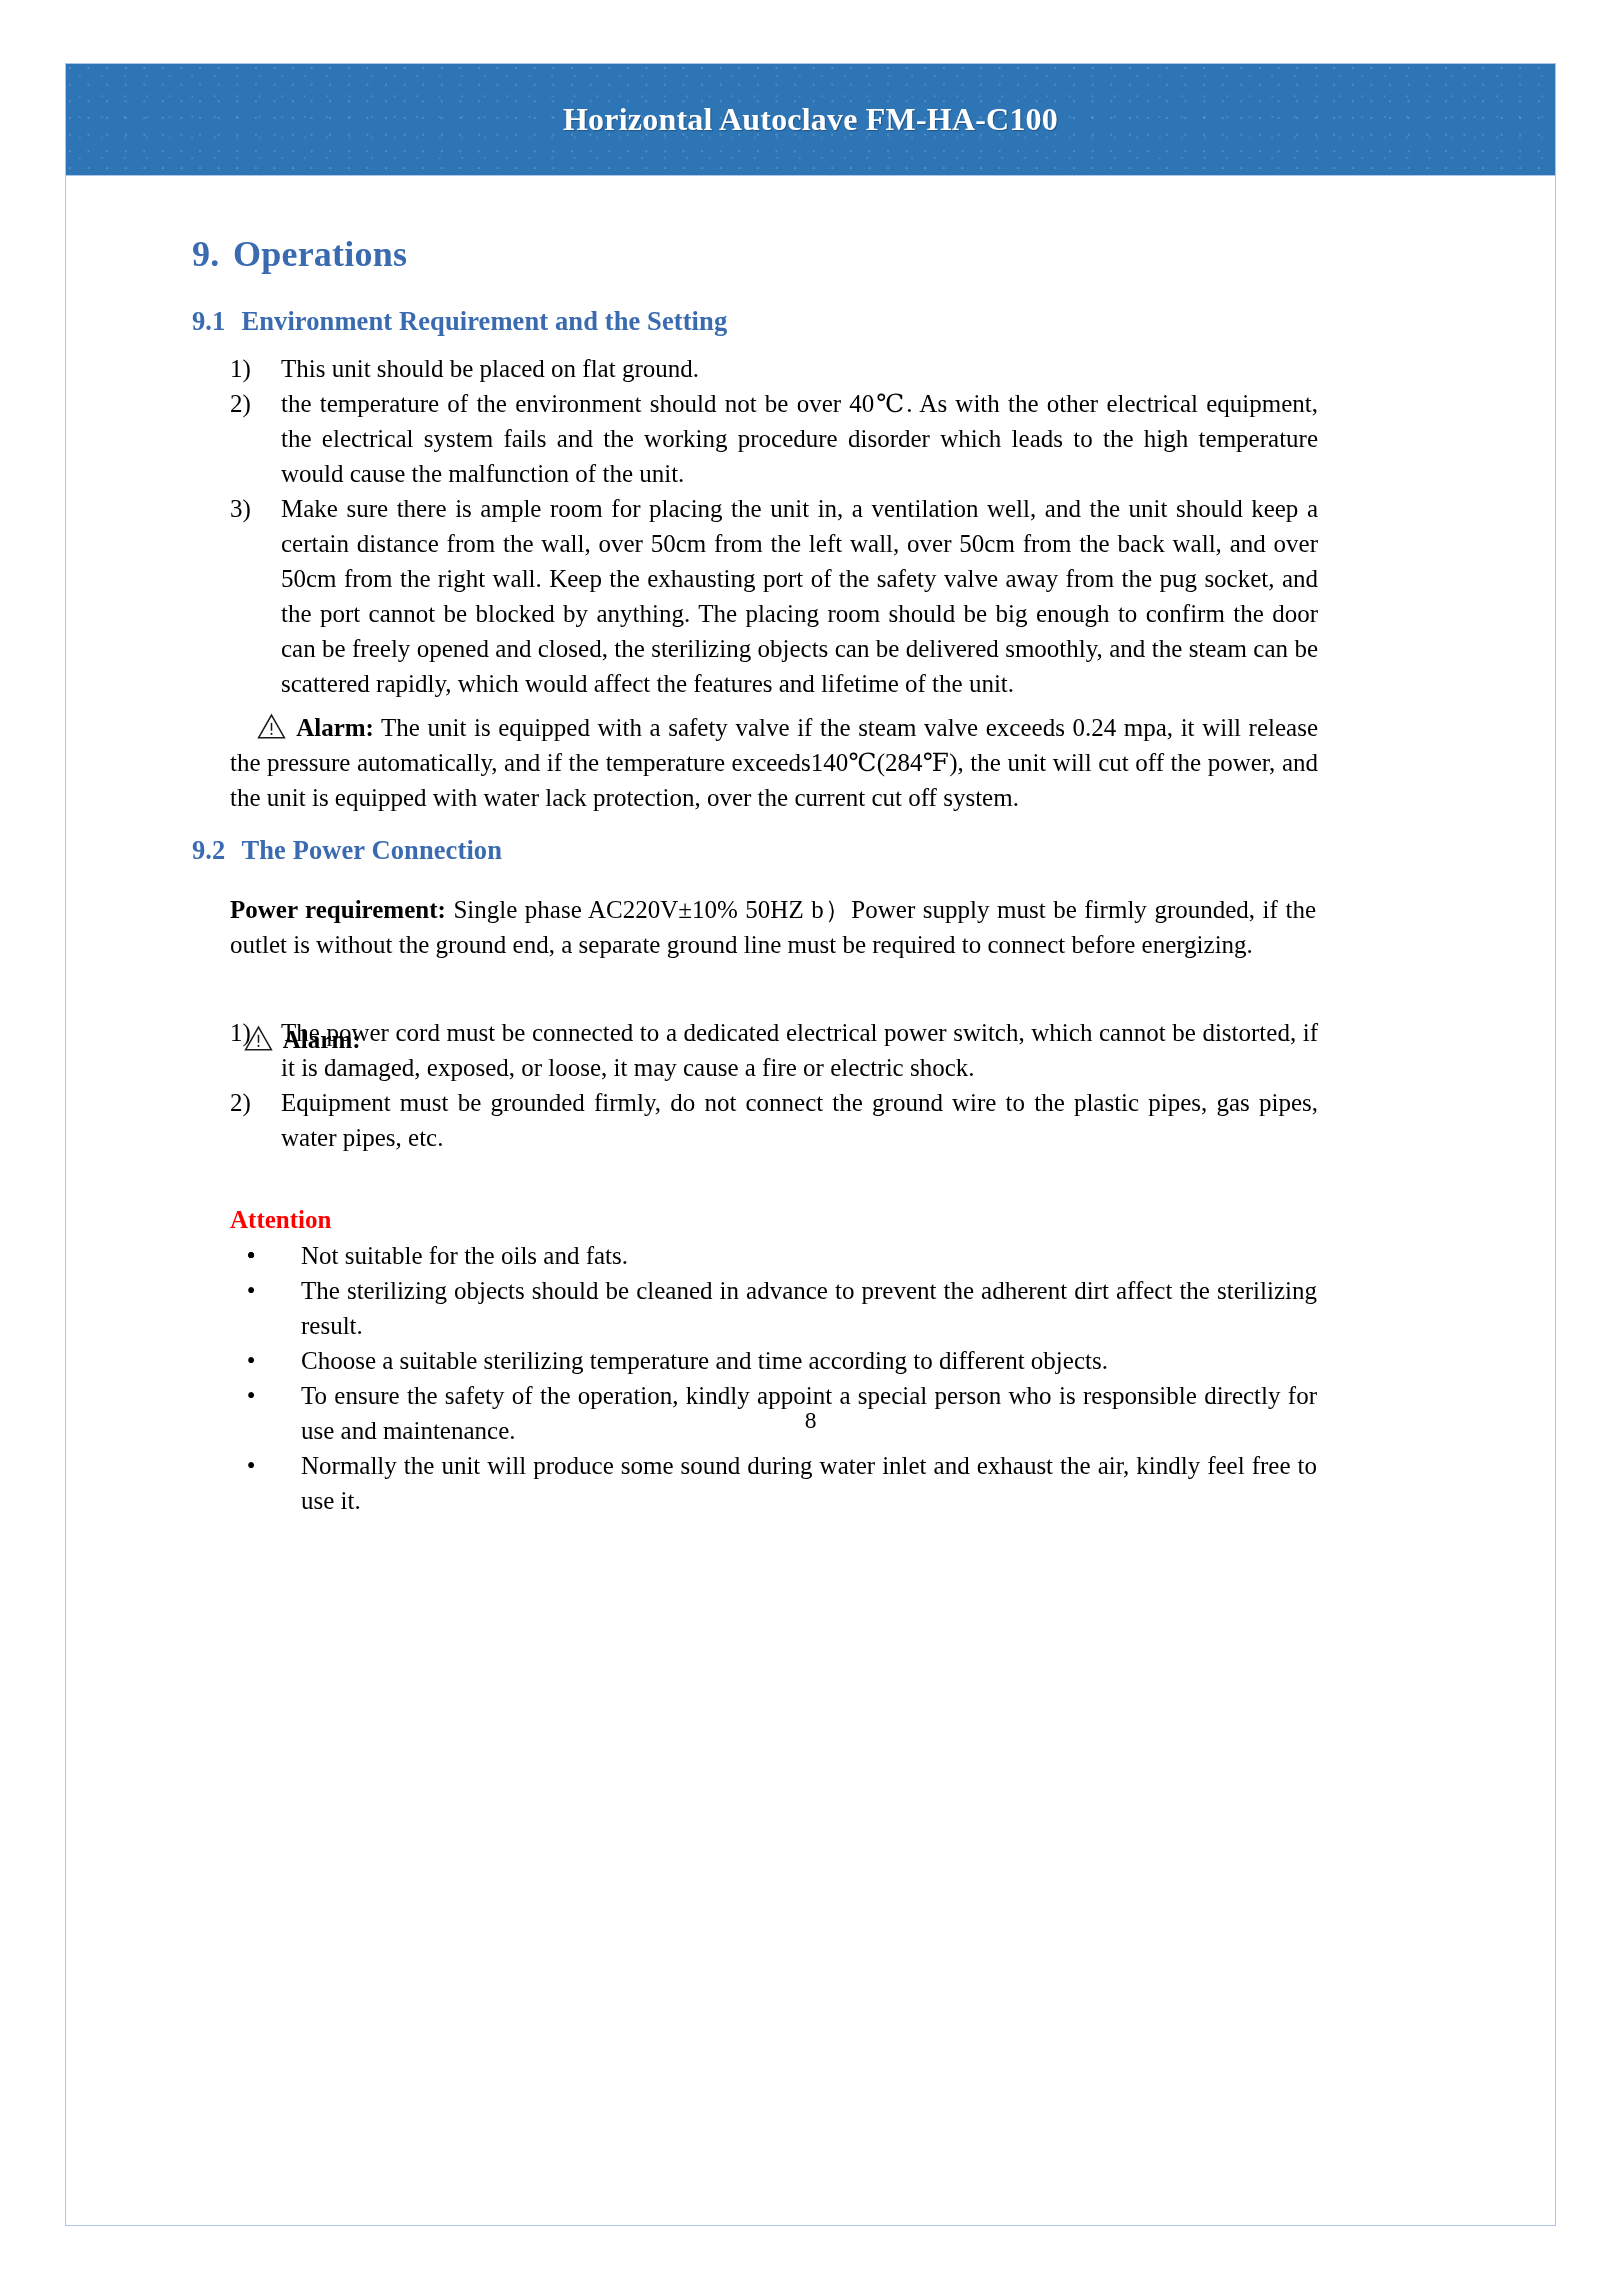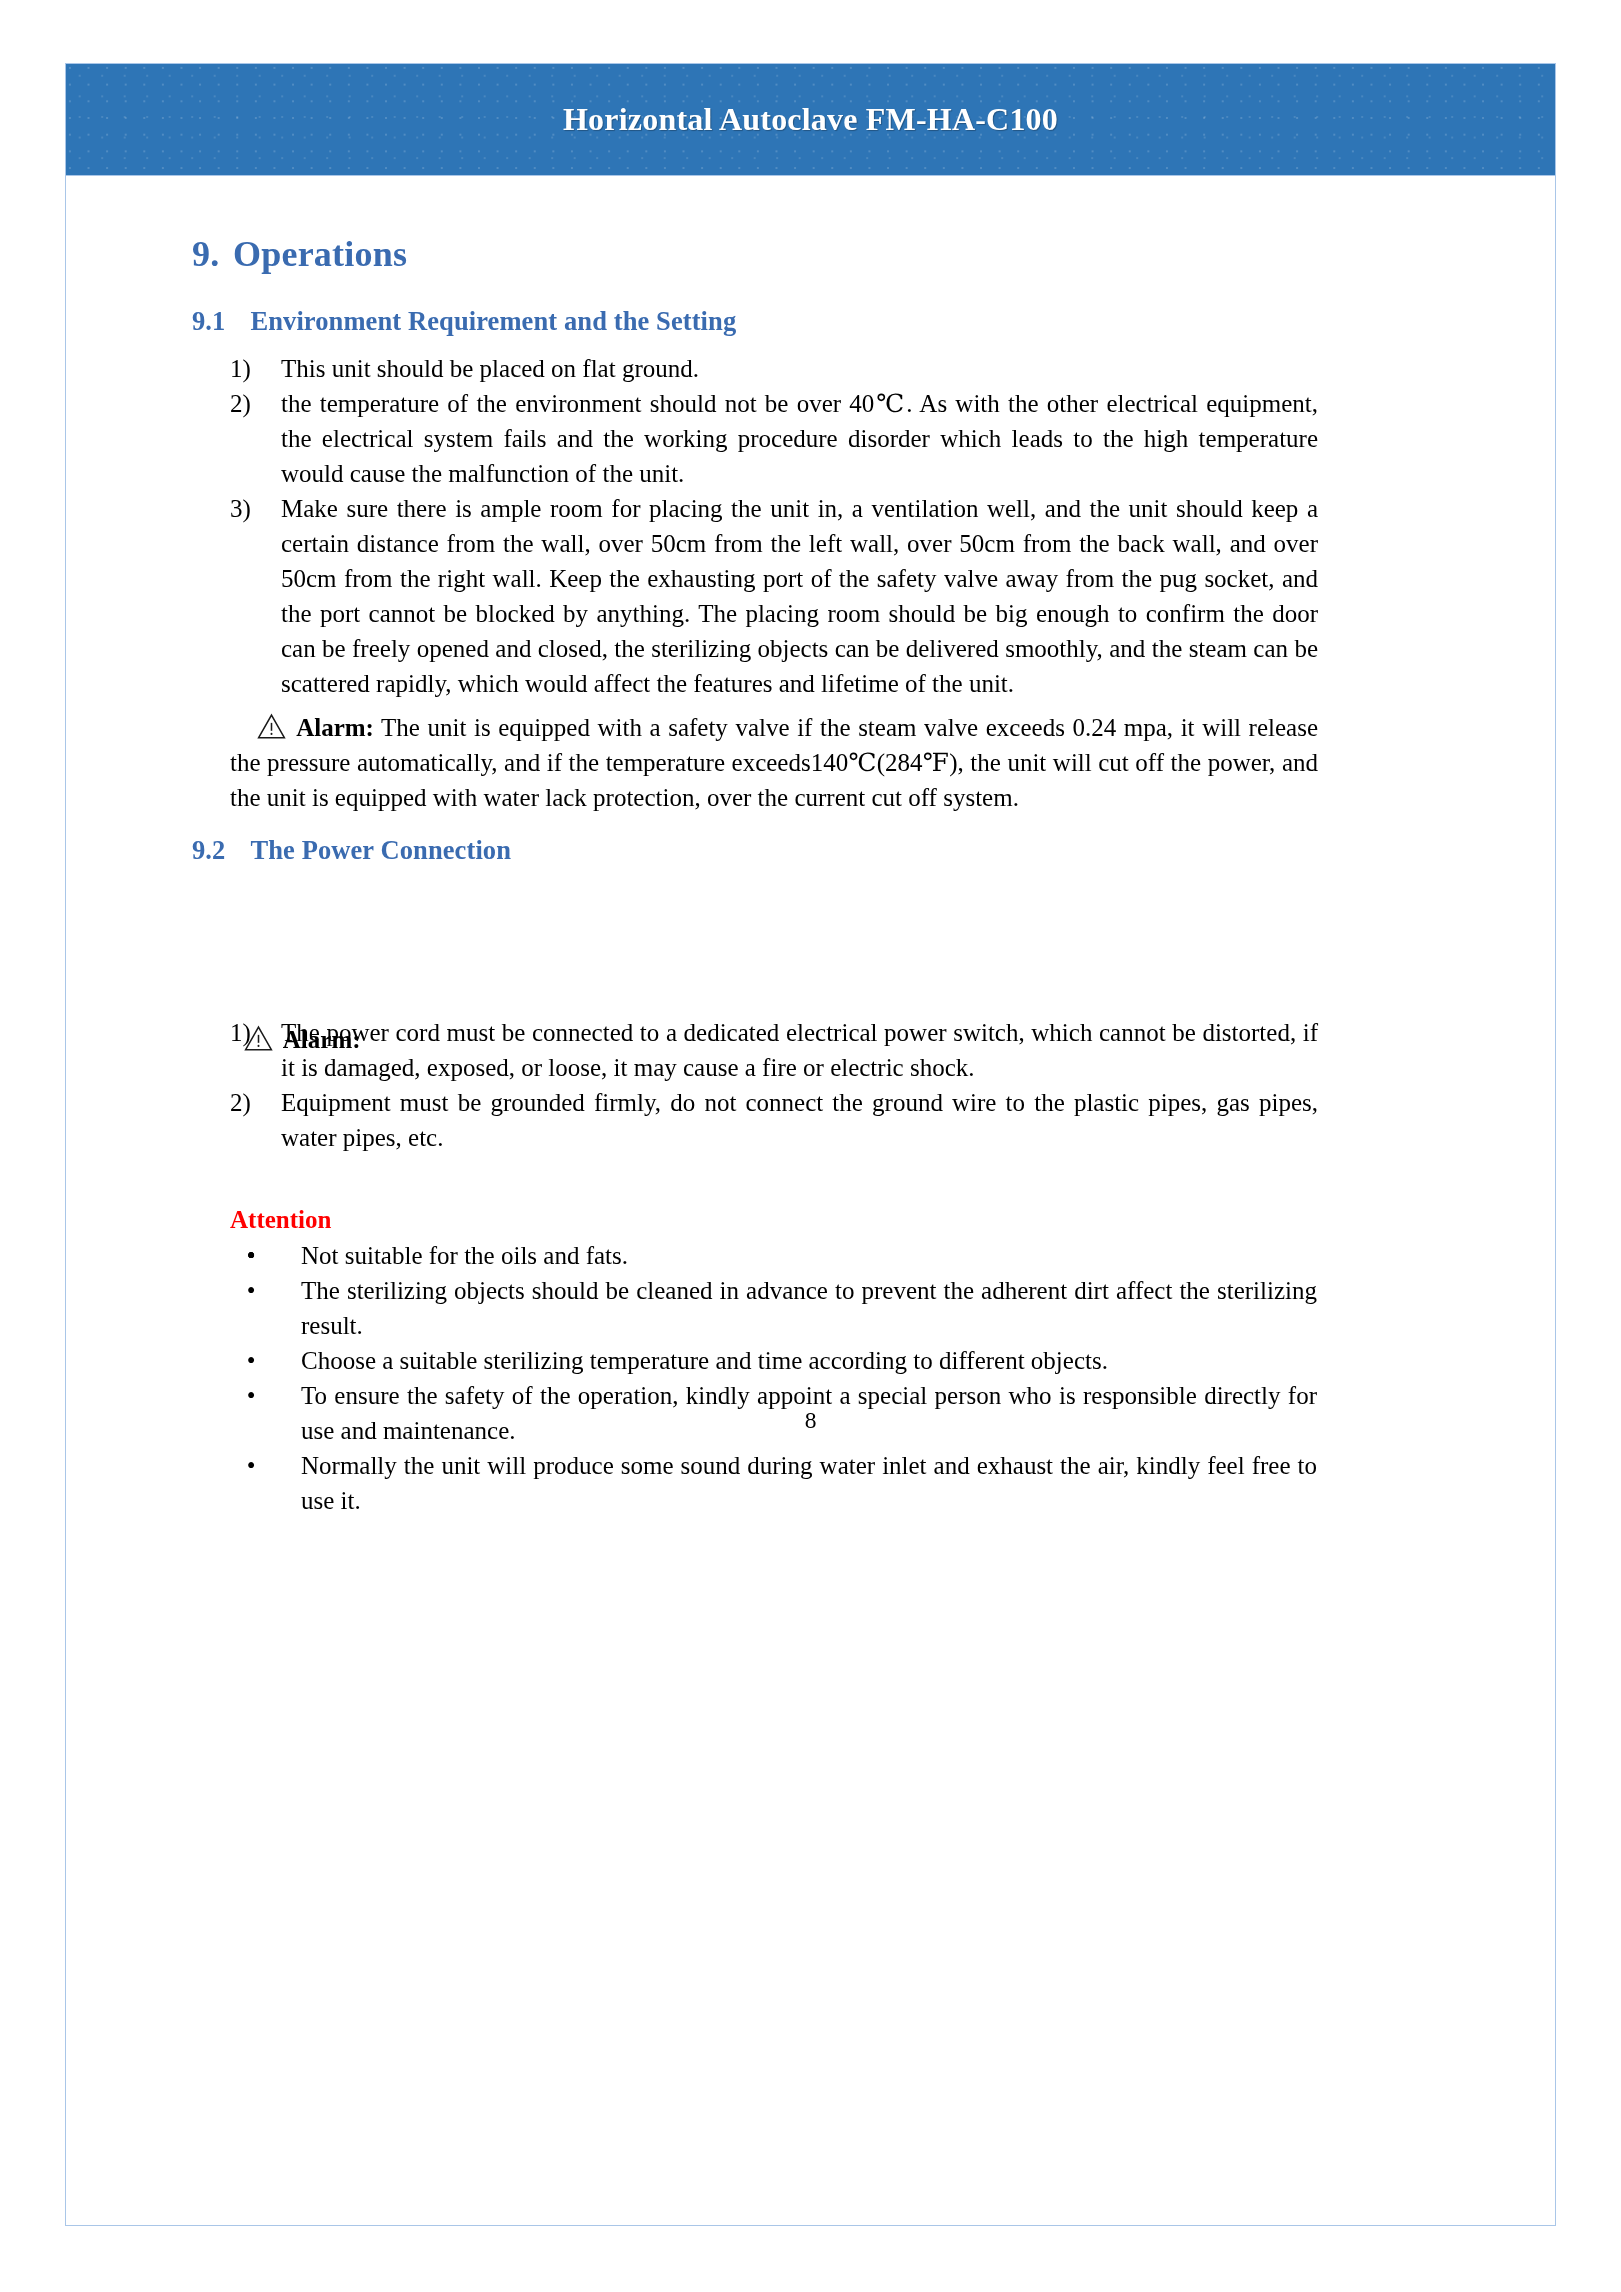--- a/index.html
+++ b/index.html
@@ -78,21 +78,21 @@
   }
   .h1-heading .num { margin-right: 13.7px; }
 
   .h2-heading {
     color: #3a6bb0;
     font-weight: bold;
     font-size: 26.5px;
     letter-spacing: 0.1px;
     margin: 0;
   }
-  .h2-heading .num { margin-right: 25px; text-align: right; }
+  .h2-heading .num { margin-right: 16px; text-align: right; }
 
   .h2-pos-1 { position: absolute; left: 127px; top: 154px; }
   .h2-pos-2 { position: absolute; left: 127px; top: 683px; }
 
   
   .txt {
     font-size: 25px;
     line-height: 35px;
     text-align: justify;
     text-justify: inter-word;
@@ -239,20 +239,23 @@
         <line x1="15" y1="10" x2="15" y2="18.2" stroke="#1a1a1a" stroke-width="1.6"></line>
         <circle cx="15" cy="21.4" r="1.05" fill="#1a1a1a"></circle>
       </svg>
     </span><span class="alarm-label">Alarm:</span><span> The unit is equipped with a safety valve if the steam valve exceeds 0.24 mpa, it will release the pressure automatically, and if the temperature exceeds140℃(284℉), the unit will cut off the power, and the unit is equipped with water lack protection, over the current cut off system.</span>
   </div>
 
   <div class="h2-heading h2-pos-2">
     <span class="num">9.2</span><span>The Power Connection</span>
   </div>
 
+  <div class="power-para txt">
+    <span class="power-label">Power requirement:</span><span> Single phase AC220V±10% 50HZ b）Power supply must be firmly grounded, if the outlet is without the ground end, a separate ground line must be required to connect before energizing.</span>
+  </div>
 
   <div class="alarm2">
     <span class="alarm-icon">
       <svg width="29" height="26.5" viewBox="0 0 30 27" aria-hidden="true">
         <path d="M15 2 L28.3 25.3 L1.7 25.3 Z" fill="none" stroke="#1a1a1a" stroke-width="1.6" stroke-linejoin="miter"></path>
         <line x1="15" y1="10" x2="15" y2="18.2" stroke="#1a1a1a" stroke-width="1.6"></line>
         <circle cx="15" cy="21.4" r="1.05" fill="#1a1a1a"></circle>
       </svg>
     </span><span class="alarm-label">Alarm:</span>
   </div>

